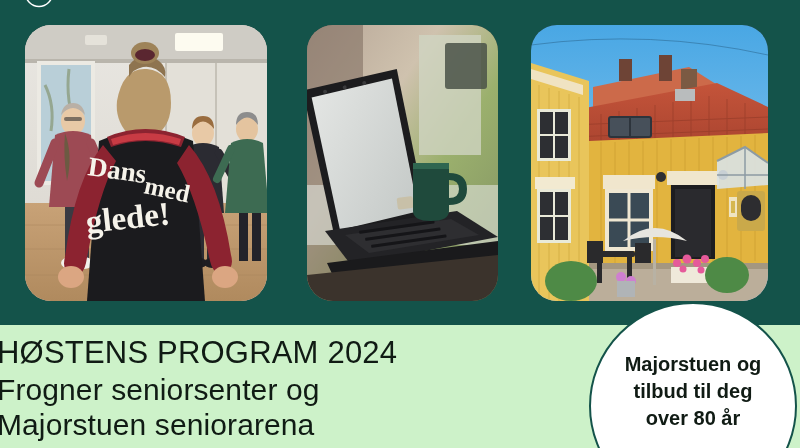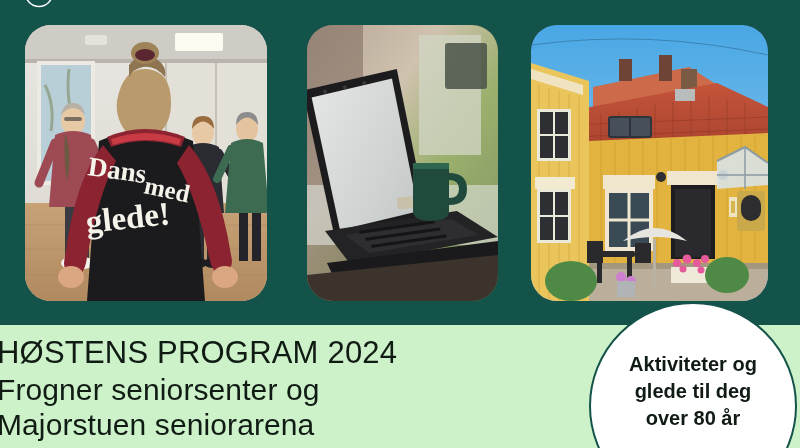--- a/index.html
+++ b/index.html
@@ -339,18 +339,18 @@
 
   <div id="lower-panel"></div>
 
   <div id="headline-block">
     <div id="headline-main">HØSTENS PROGRAM  2024</div>
     <div class="headline-sub">Frogner seniorsenter og</div>
     <div class="headline-sub">Majorstuen seniorarena</div>
   </div>
 
   <div id="badge">
-    <div class="badge-line">Aktiviteter og</div>
-    <div class="badge-line">glede til deg</div>
+    <div class="badge-line">Majorstuen og</div>
+    <div class="badge-line">tilbud til deg</div>
     <div class="badge-line">over 80 år</div>
   </div>
 
 </div>
 
 </body></html>

